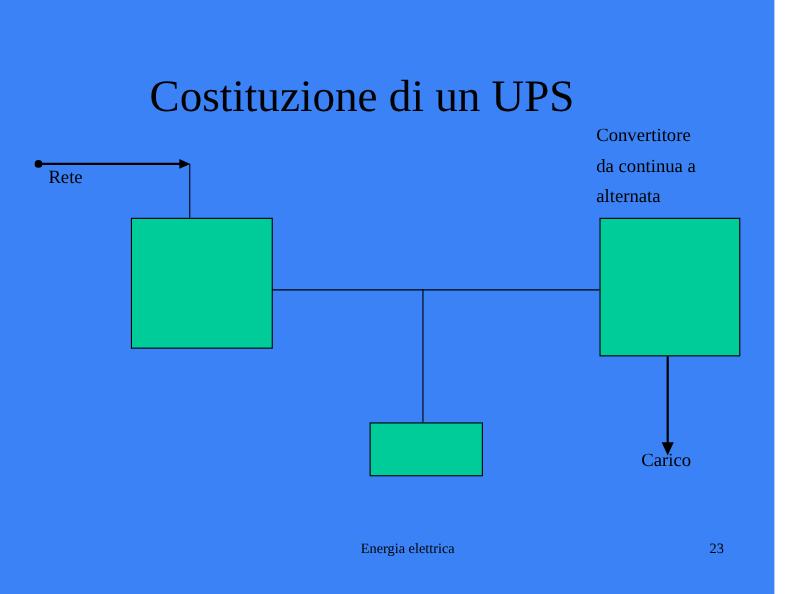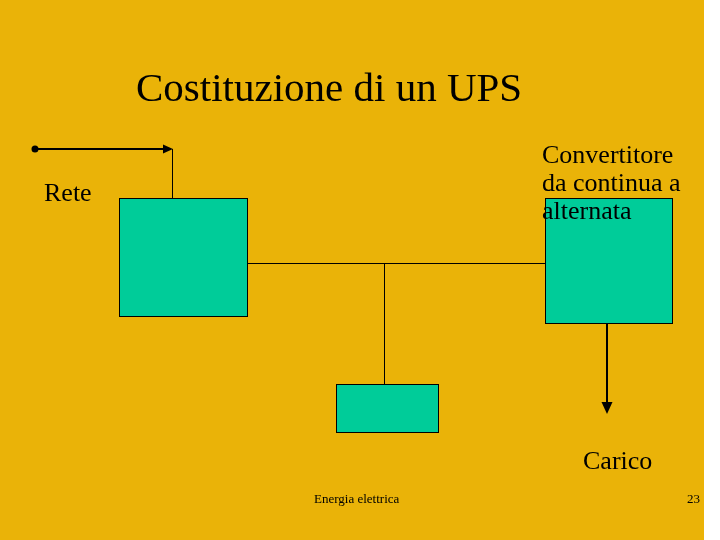--- a/index.html
+++ b/index.html
@@ -11,21 +11,21 @@
     height: 540px;
     background: #ffffff;
     font-family: "Liberation Serif", "DejaVu Serif", serif;
     color: #000000;
     overflow: hidden;
   }
   .slide {
     position: relative;
     width: 704px;
     height: 540px;
-    background: #eab308;
+    background: #3b82f6;
   }
   .diagram-svg {
     position: absolute;
     left: 0;
     top: 0;
     width: 720px;
     height: 540px;
   }
   .txt {
     position: absolute;
@@ -33,35 +33,34 @@
     color: #000000;
   }
   .slide-title {
     left: 136px;
     top: 64px;
     font-size: 41px;
     line-height: 46px;
     white-space: nowrap;
   }
   .label {
-    font-size: 26px;
+    font-size: 17px;
     line-height: 28px;
-    margin-top: 32px;
   }
   .lbl-rete        { left: 44px;  top: 147px; }
   .lbl-convertitore{ left: 542px; top: 109px; }
   .lbl-raddrizzatore{ left: 120px; top: 315px; }
   .lbl-batterie    { left: 356px; top: 431px; }
-  .lbl-carico      { left: 583px; top: 415px; }
+  .lbl-carico      { left: 583px; top: 405px; }
   .footer-txt {
     font-size: 13px;
     line-height: 16px;
   }
-  .footer-left  { left: 314px; top: 491px; }
-  .footer-page  { left: 645px; top: 491px; margin-left: 42px; }
+  .footer-left  { left: 328px; top: 491px; }
+  .footer-page  { left: 645px; top: 491px; }
 </style>
 </head>
 <body>
 
 <div class="slide">
 
   <div class="txt slide-title">Costituzione di un UPS</div>
 
   <svg class="diagram-svg" viewBox="0 0 720 540">
 

